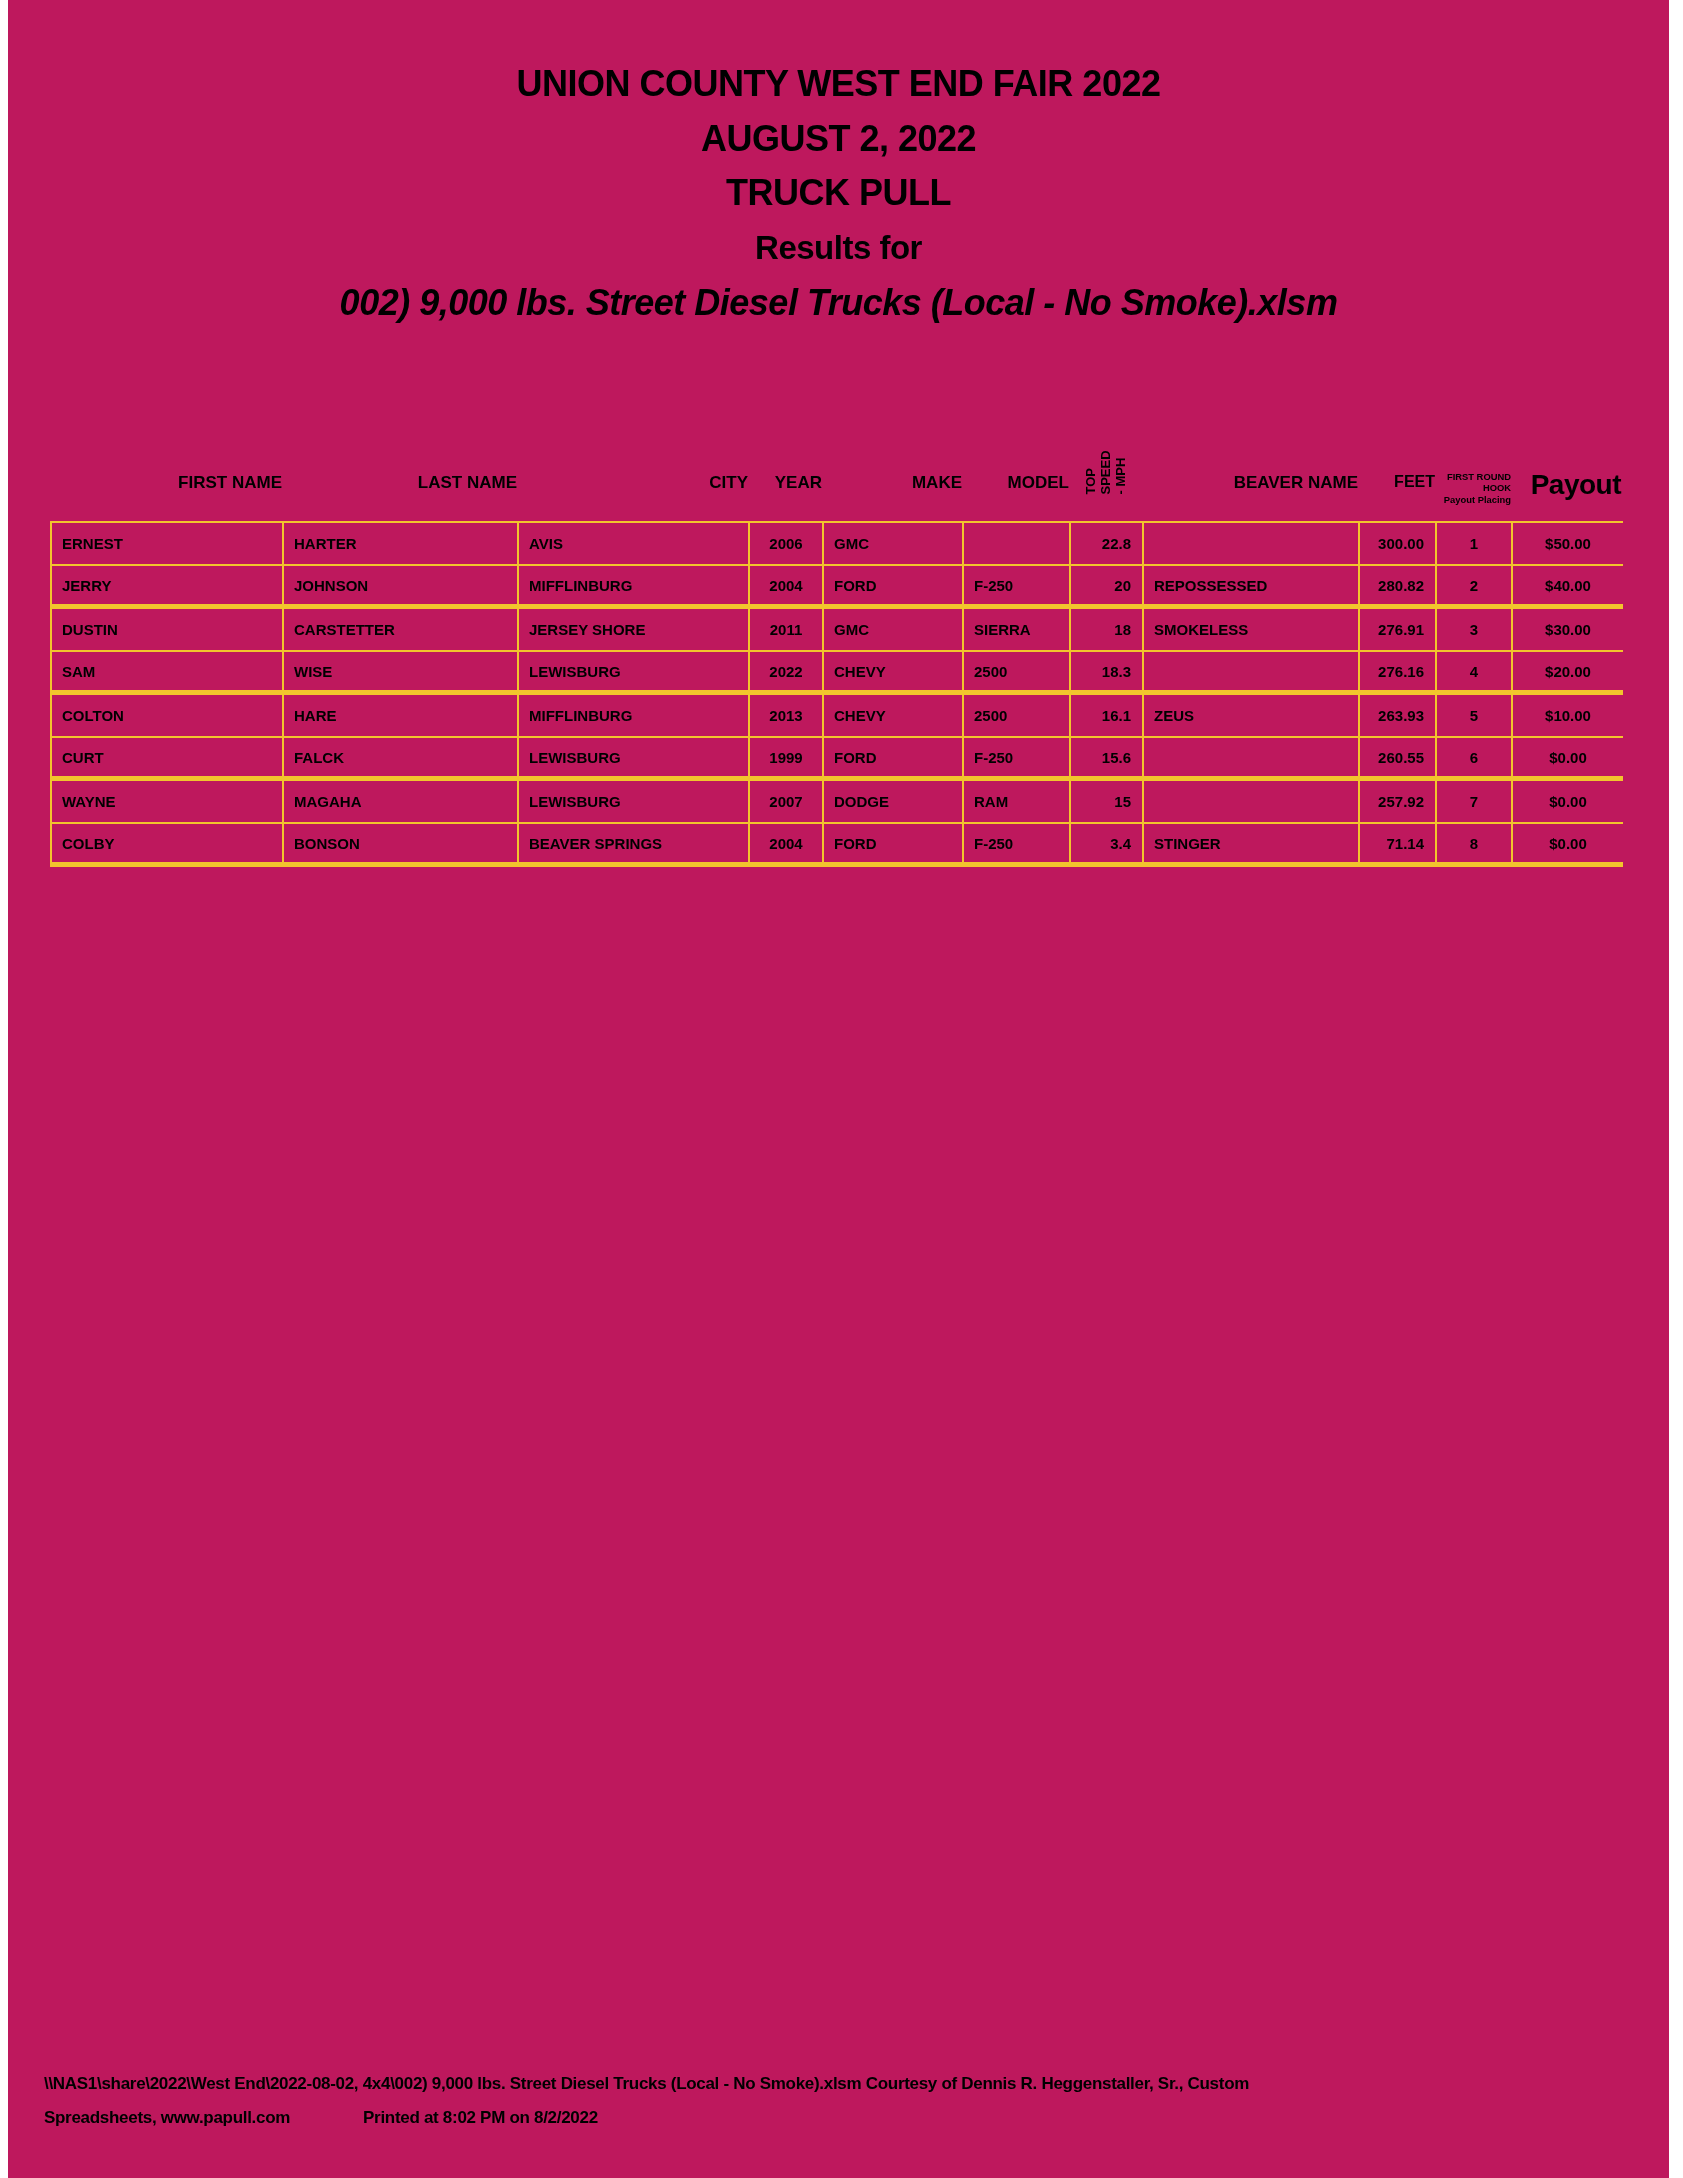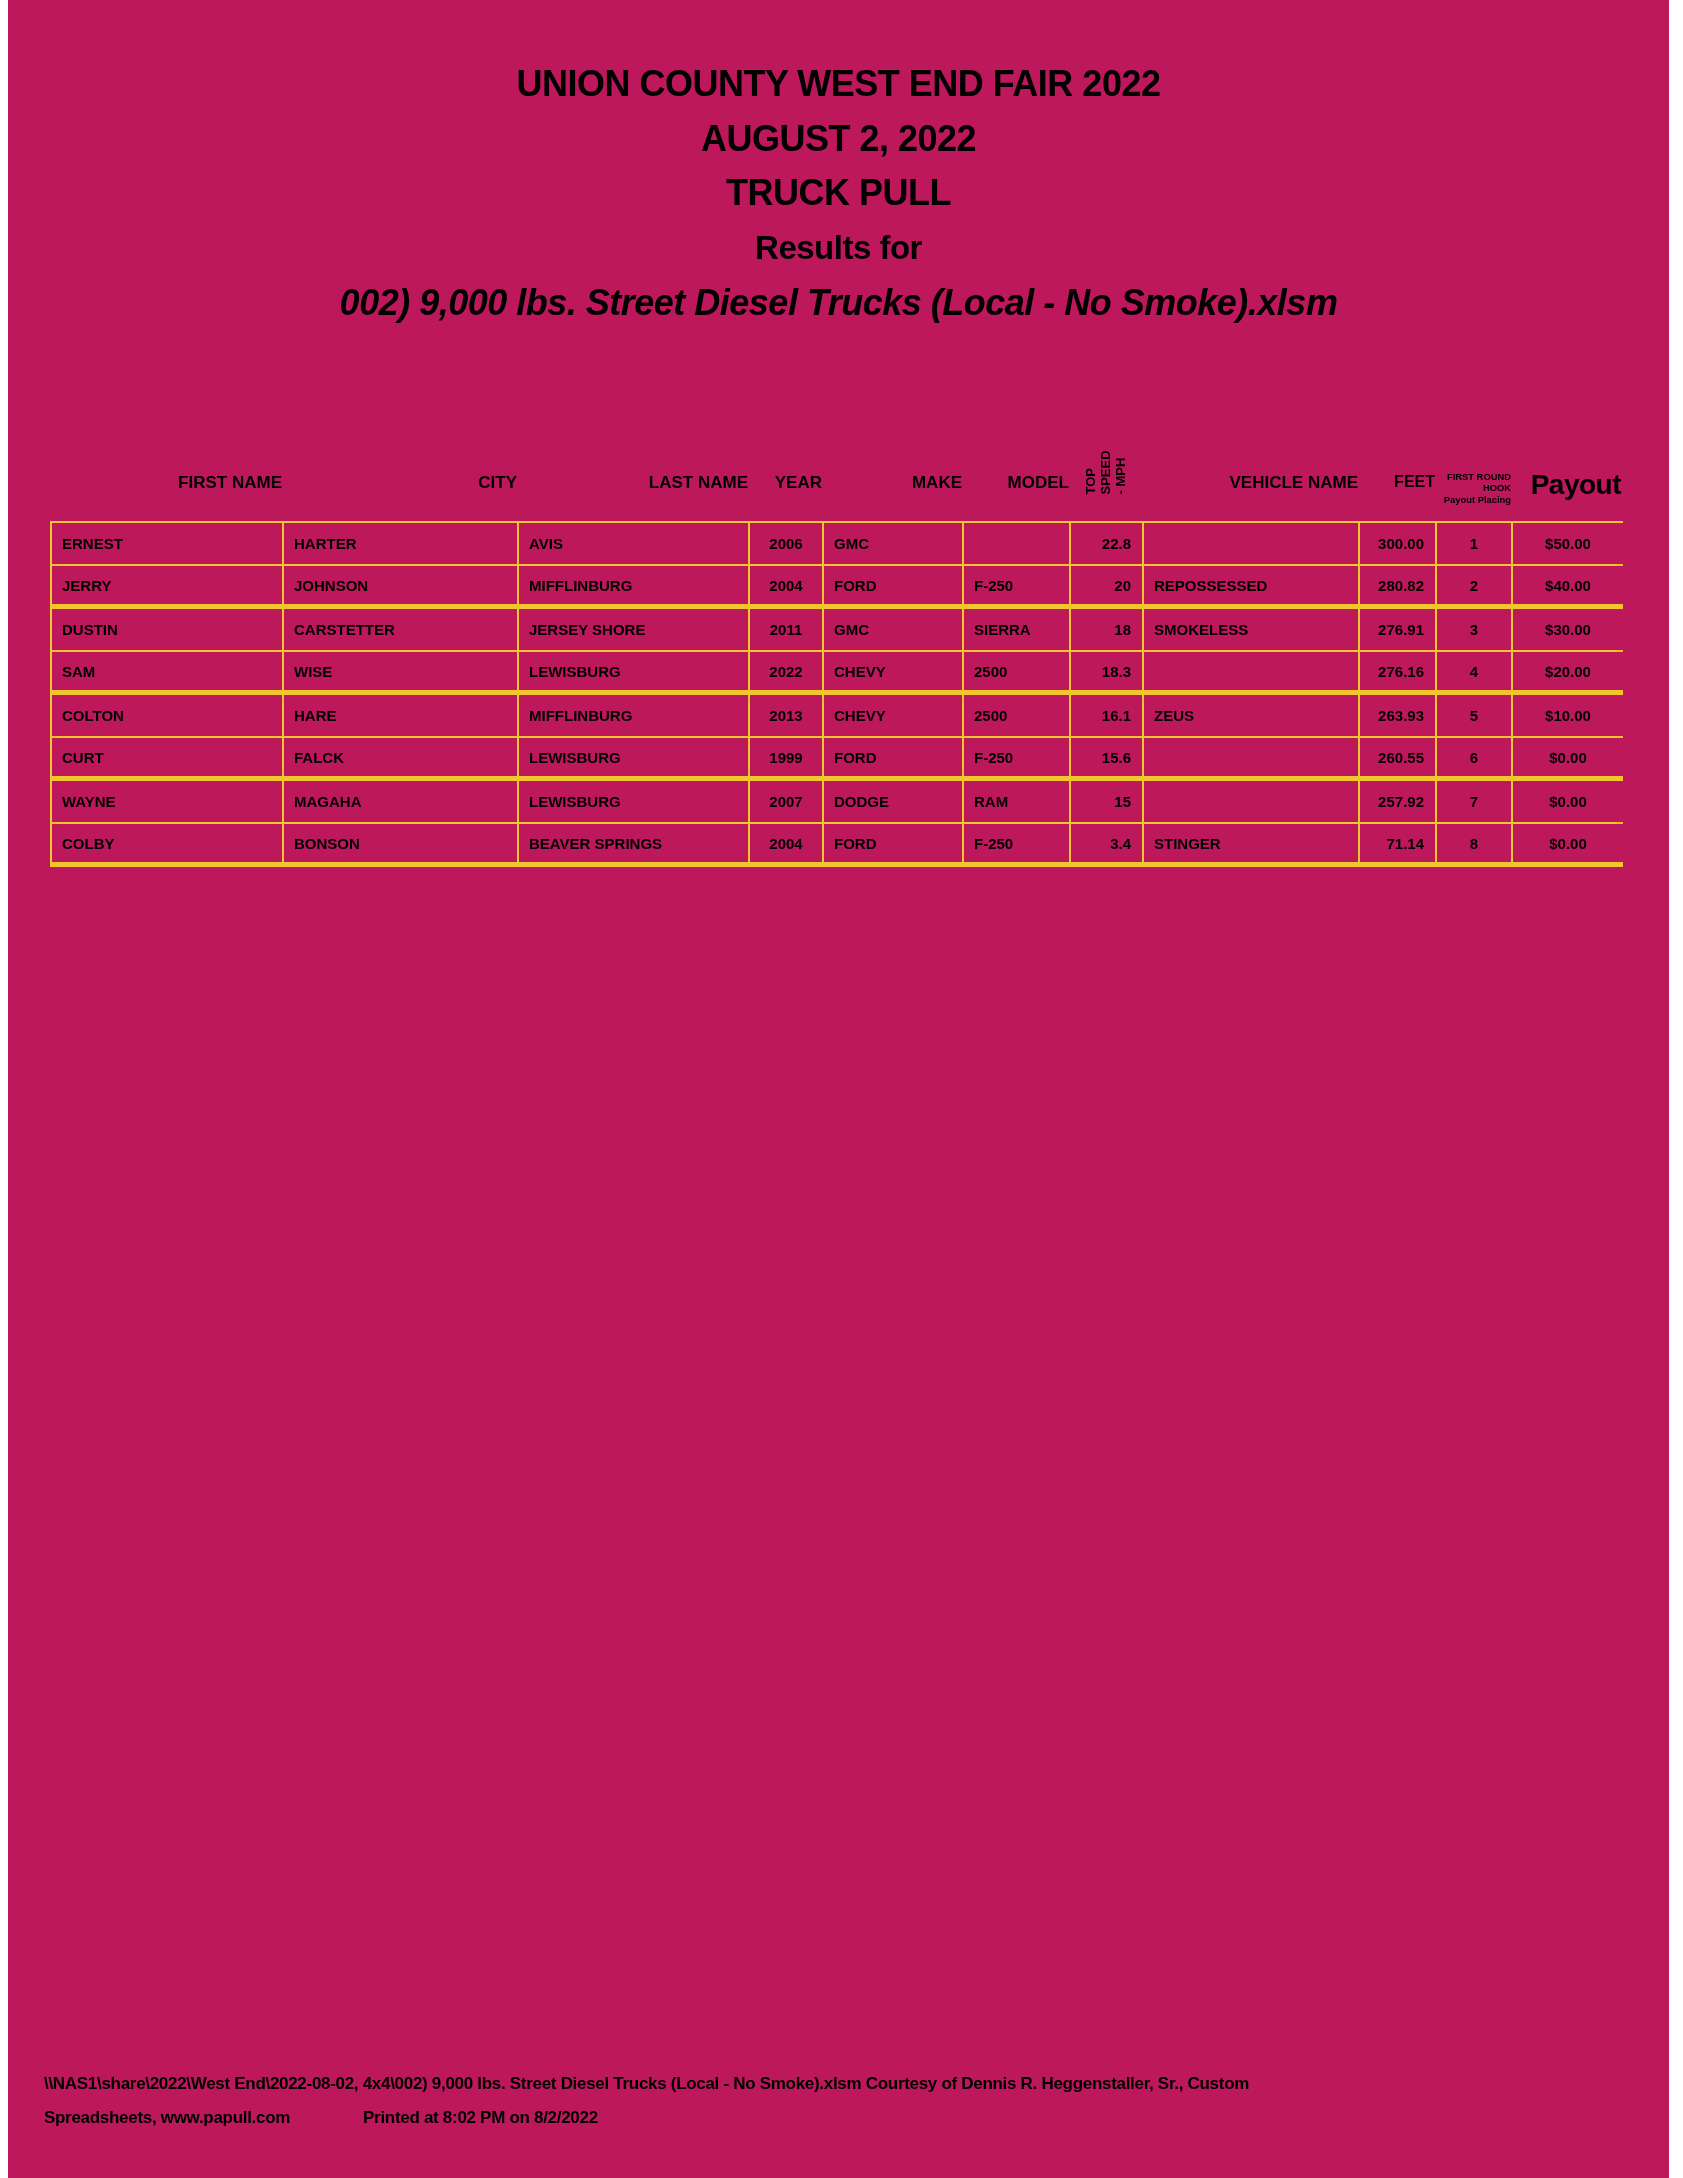--- a/index.html
+++ b/index.html
@@ -73,33 +73,33 @@
   <div>
     <div class="title t1">UNION COUNTY WEST END FAIR 2022</div>
     <div class="title t2">AUGUST 2, 2022</div>
     <div class="title t3">TRUCK PULL</div>
     <div class="title t4">Results for</div>
     <div class="title t5">002) 9,000 lbs. Street Diesel Trucks (Local - No Smoke).xlsm</div>
   </div>
 
   <div class="thead cols">
     <div class="hc">FIRST NAME</div>
+    <div class="hc">LAST NAME</div>
     <div class="hc">CITY</div>
-    <div class="hc">LAST NAME</div>
     <div class="hc">YEAR</div>
     <div class="hc">MAKE</div>
     <div class="hc">MODEL</div>
     <div class="hc hc-speed">
       <div class="vrot">
         <span>TOP</span>
         <span>SPEED</span>
         <span>- MPH</span>
       </div>
     </div>
-    <div class="hc">VEHICLE NAME</div>
+    <div class="hc">BEAVER NAME</div>
     <div class="hc hc-feet">FEET</div>
     <div class="hc hc-hook">
       <span>FIRST ROUND</span>
       <span>HOOK</span>
       <span>Payout Placing</span>
     </div>
     <div class="hc hc-payout">Payout</div>
   </div>
 
   <div class="tgrid cols" id="tgrid">

